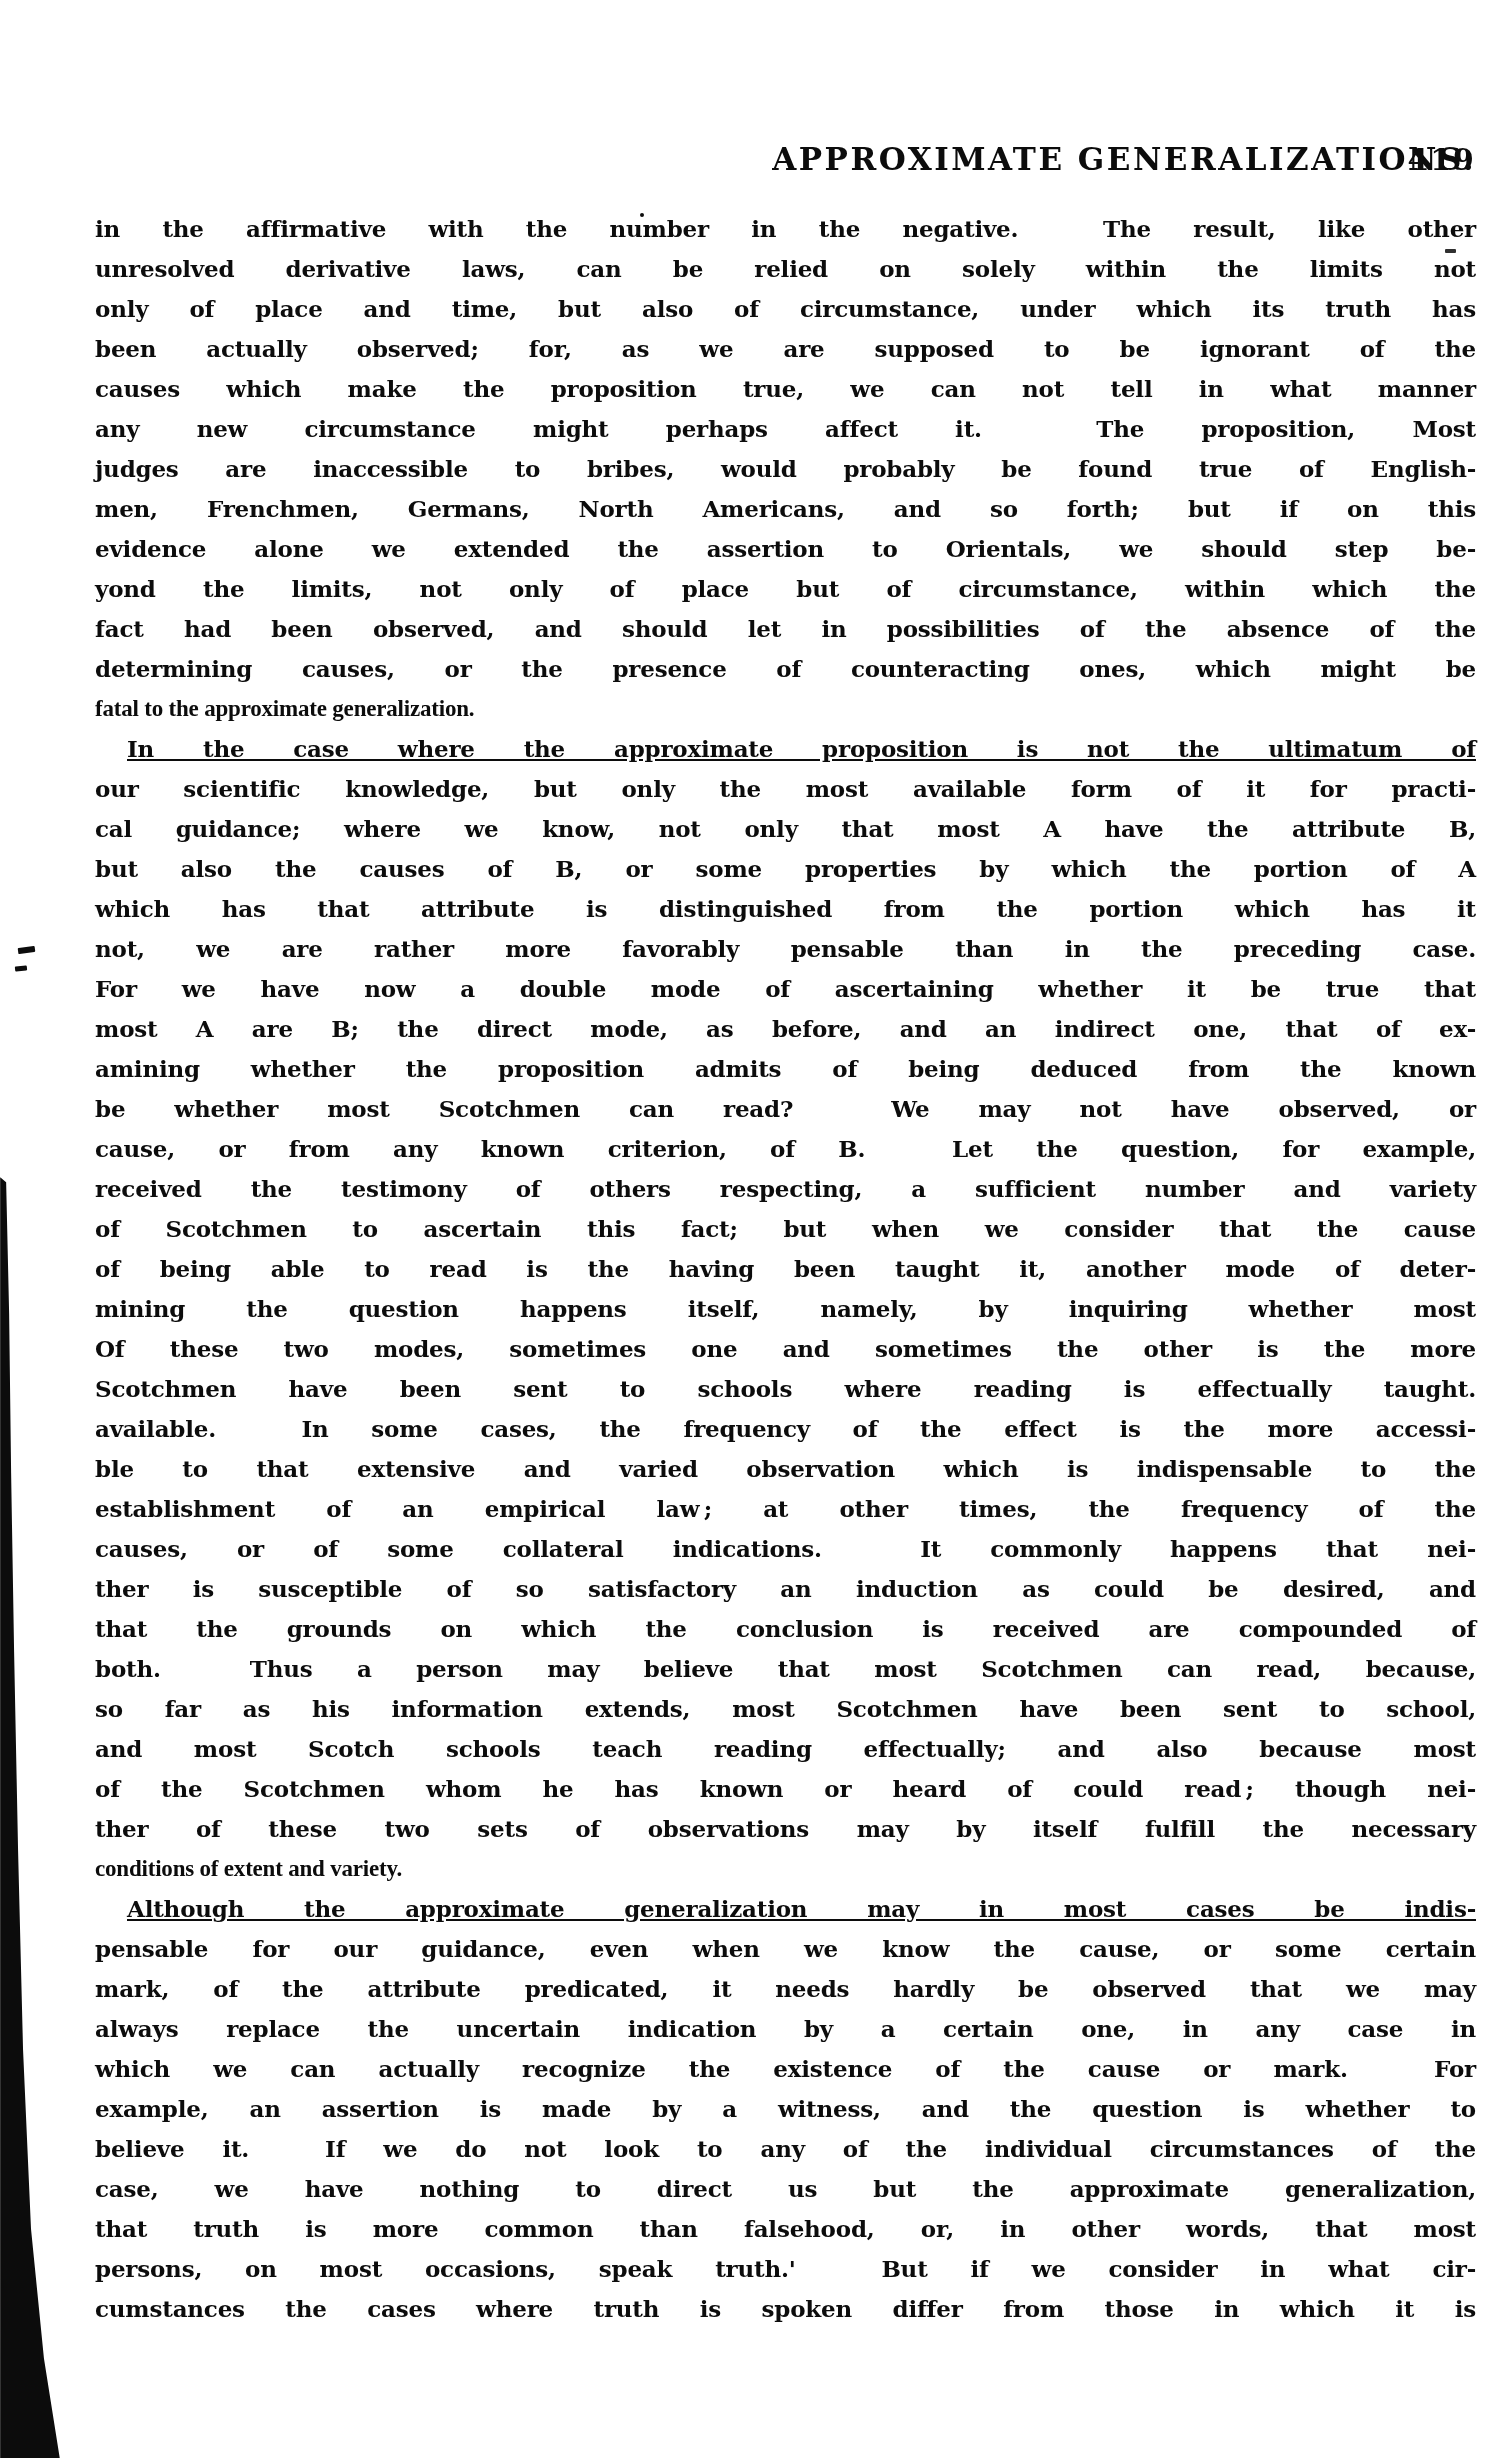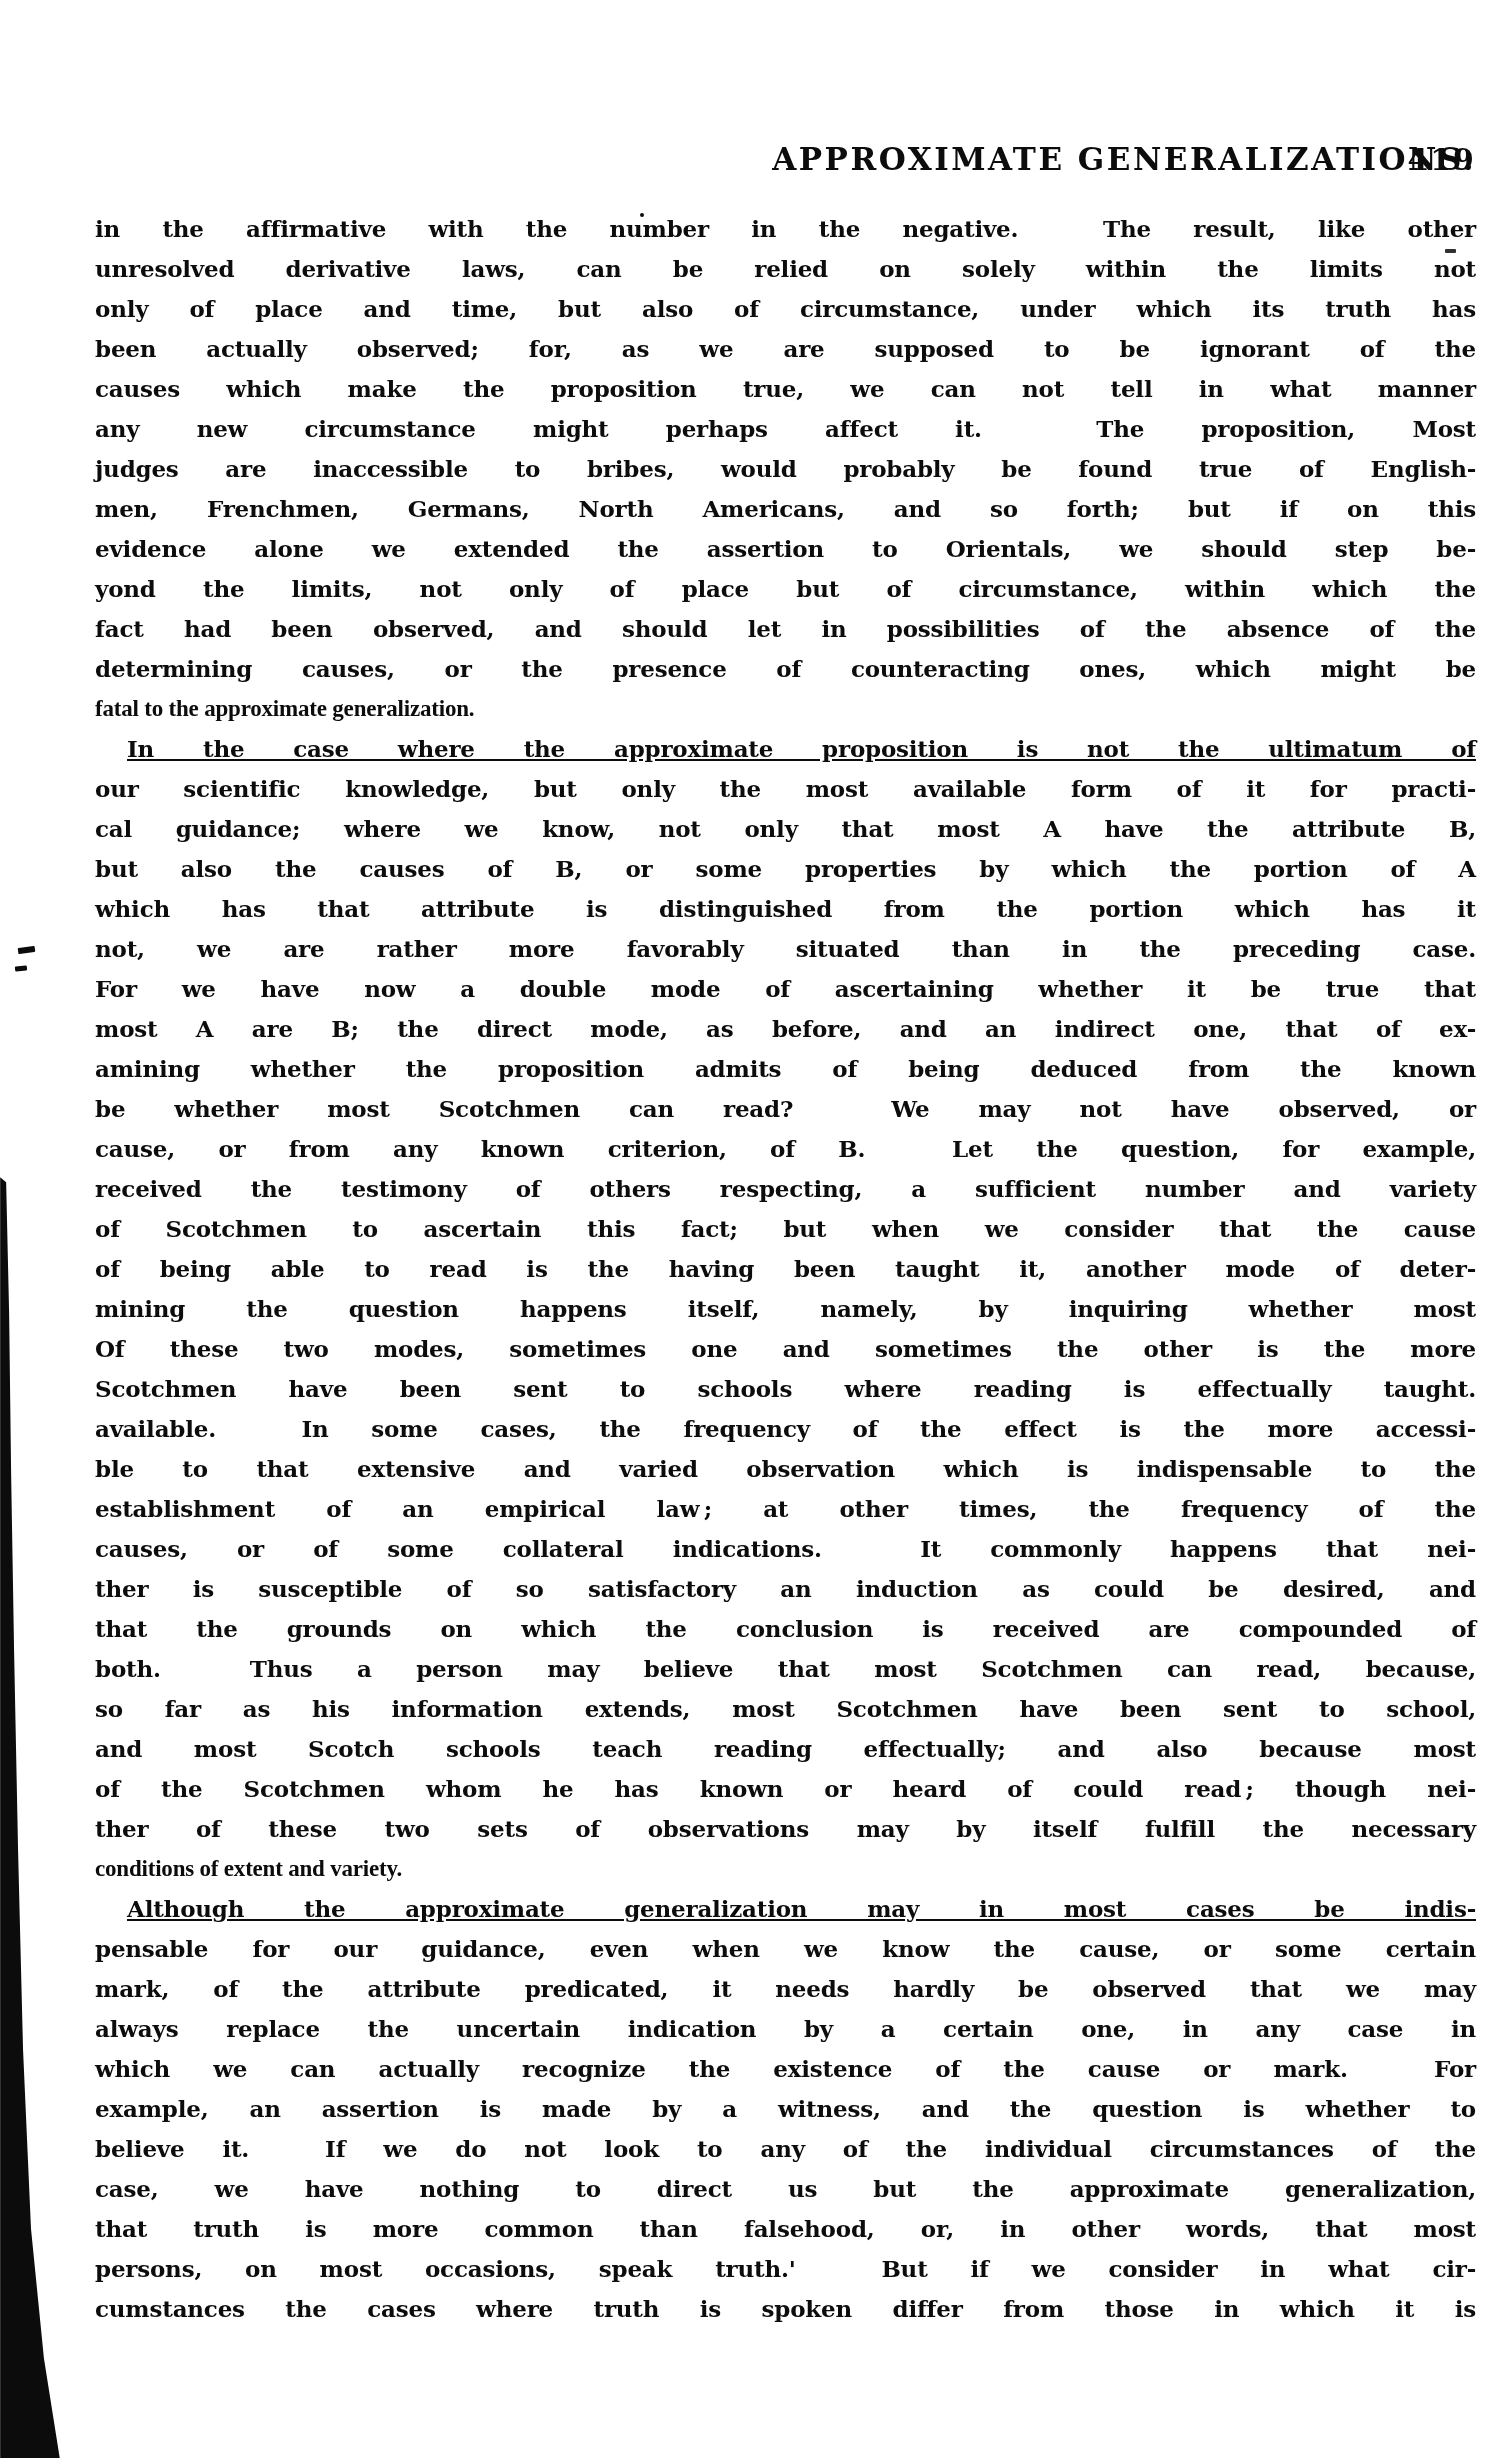--- a/index.html
+++ b/index.html
@@ -106,21 +106,21 @@
       <div class="line">evidence alone we extended the assertion to Orientals, we should step be-</div>
       <div class="line">yond the limits, not only of place but of circumstance, within which the</div>
       <div class="line">fact had been observed, and should let in possibilities of the absence of the</div>
       <div class="line">determining causes, or the presence of counteracting ones, which might be</div>
       <div class="line para-last">fatal to the approximate generalization.</div>
       <div class="line indent">In the case where the approximate proposition is not the ultimatum of</div>
       <div class="line">our scientific knowledge, but only the most available form of it for practi-</div>
       <div class="line">cal guidance; where we know, not only that most A have the attribute B,</div>
       <div class="line">but also the causes of B, or some properties by which the portion of A</div>
       <div class="line">which has that attribute is distinguished from the portion which has it</div>
-      <div class="line">not, we are rather more favorably situated than in the preceding case.</div>
+      <div class="line">not, we are rather more favorably pensable than in the preceding case.</div>
       <div class="line">For we have now a double mode of ascertaining whether it be true that</div>
       <div class="line">most A are B; the direct mode, as before, and an indirect one, that of ex-</div>
       <div class="line">amining whether the proposition admits of being deduced from the known</div>
       <div class="line">be whether most Scotchmen can read?&nbsp; We may not have observed, or</div>
       <div class="line">cause, or from any known criterion, of B.&nbsp; Let the question, for example,</div>
       <div class="line">received the testimony of others respecting, a sufficient number and variety</div>
       <div class="line">of Scotchmen to ascertain this fact; but when we consider that the cause</div>
       <div class="line">of being able to read is the having been taught it, another mode of deter-</div>
       <div class="line">mining the question happens itself, namely, by inquiring whether most</div>
       <div class="line">Of these two modes, sometimes one and sometimes the other is the more</div>

